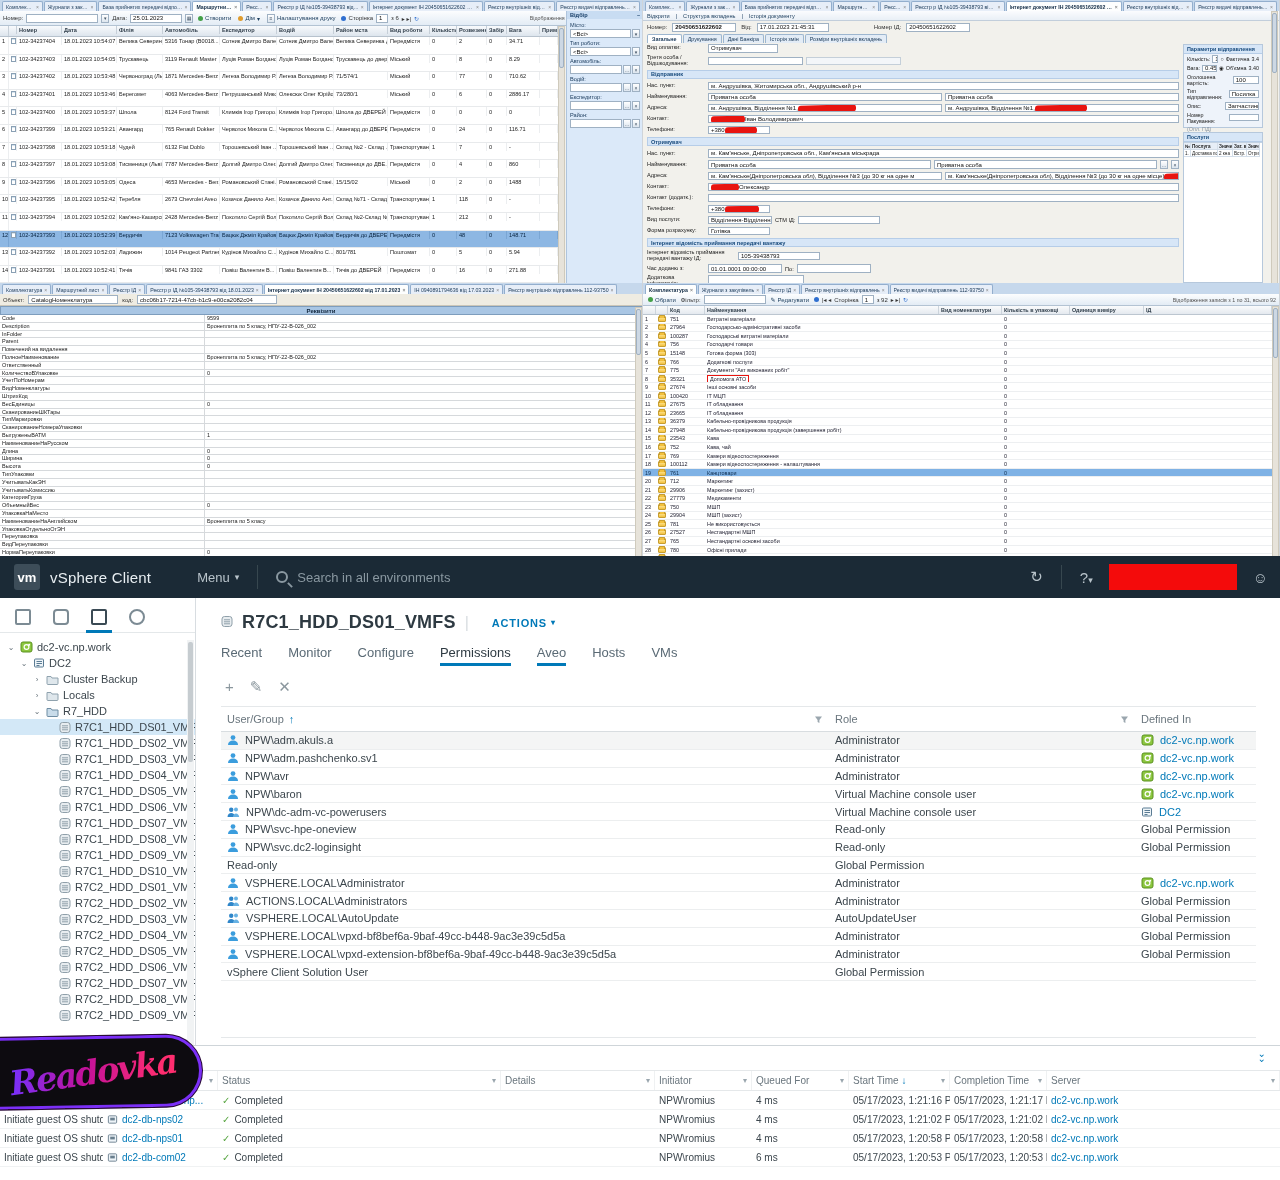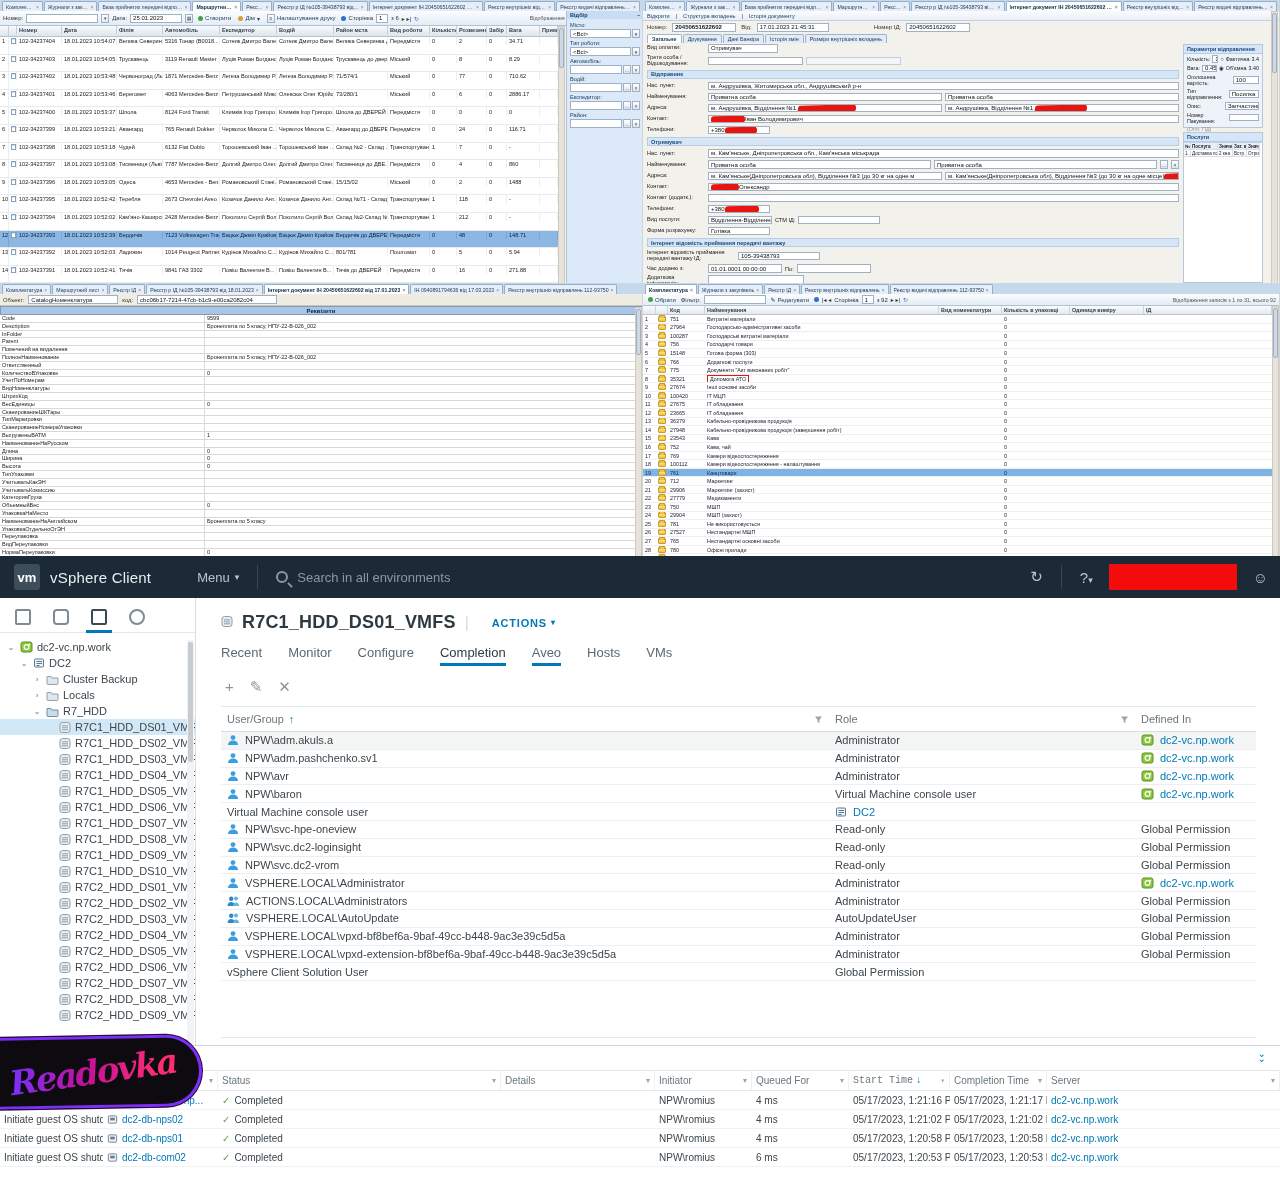--- a/index.html
+++ b/index.html
@@ -1719,21 +1719,21 @@
       <span style="color:#d8dde0">|</span>
       <span class="vactions">
           <span>ACTIONS</span>
           <span style="font-size:8px">▾</span>
         </span>
     </div>
     <div class="vtabs">
         <div class="vtab">Recent</div>
         <div class="vtab">Monitor</div>
         <div class="vtab">Configure</div>
-        <div class="vtab active">Completion</div>
+        <div class="vtab active">Permissions</div>
         <div class="vtab under">Aveo</div>
         <div class="vtab">Hosts</div>
         <div class="vtab">VMs</div>
       </div>
     <div class="vtoolbar">
       <span>+</span>
       <span>✎</span>
       <span>✕</span>
     </div>
     <div class="ptable">
@@ -1842,20 +1842,31 @@
                 <svg width="13" height="12" viewBox="0 0 13 12">
                   <rect x="1" y="1" width="11" height="10" rx="2" fill="#8cc63f" stroke="#5a9220"></rect>
                   <circle cx="6.5" cy="6" r="2.4" fill="none" stroke="#fff" stroke-width="1.2"></circle>
                   <circle cx="9.2" cy="3.8" r="1" fill="#fff"></circle>
                 </svg>
               </span>
               <span class="blue">dc2-vc.np.work</span>
             </div>
           </div>
           <div class="prow2">
+            <div>
+              <span class="ic" style="display: inline-flex;">
+                <svg width="13" height="12" viewBox="0 0 13 12">
+                  <circle cx="4.2" cy="3.8" r="2.2" fill="#2f86c9"></circle>
+                  <path d="M0.5 11c0-2.5 1.8-4 3.7-4s3.7 1.5 3.7 4z" fill="#2f86c9"></path>
+                  <circle cx="9" cy="3.4" r="2" fill="#66b1e3"></circle>
+                  <path d="M5.9 11c.3-2.3 1.6-3.6 3.1-3.6 1.6 0 2.9 1.3 3.2 3.6z" fill="#66b1e3"></path>
+                </svg>
+              </span>
+              <span>NPW\dc-adm-vc-powerusers</span>
+            </div>
             <div>Virtual Machine console user</div>
             <div>
               <span class="ic" style="display: inline-flex;">
                 <svg width="12" height="12" viewBox="0 0 12 12">
                   <rect x="1.5" y="2" width="9" height="8" rx="1" fill="#eef4f8" stroke="#5b7c94"></rect>
                   <path d="M3.5 4.5h5.5M3.5 6.5h5.5M3.5 8.5h3" stroke="#5b7c94" fill="none"></path>
                 </svg>
               </span>
               <span class="blue">DC2</span>
             </div>
@@ -1884,29 +1895,20 @@
                 </svg>
               </span>
               <span>NPW\svc.dc2-loginsight</span>
             </div>
             <div>Read-only</div>
             <div>
               <span>Global Permission</span>
             </div>
           </div>
           <div class="prow2">
-            <div>
-              <span class="ic" style="display: inline-flex;">
-                <svg width="12" height="12" viewBox="0 0 12 12">
-                  <circle cx="6" cy="3.6" r="2.4" fill="#3b9ddd"></circle>
-                  <path d="M1 11c0-2.8 2.2-4.4 5-4.4s5 1.6 5 4.4z" fill="#3b9ddd"></path>
-                </svg>
-              </span>
-              <span>NPW\svc.dc2-vrom</span>
-            </div>
             <div>Read-only</div>
             <div>
               <span>Global Permission</span>
             </div>
           </div>
           <div class="prow2">
             <div>
               <span class="ic" style="display: inline-flex;">
                 <svg width="12" height="12" viewBox="0 0 12 12">
                   <circle cx="6" cy="3.6" r="2.4" fill="#3b9ddd"></circle>
@@ -2029,21 +2031,21 @@
         <span class="caret">▾</span>
       </div>
       <div style="width: 97px;">
         <span>Initiator</span>
         <span class="caret">▾</span>
       </div>
       <div style="width: 97px;">
         <span>Queued For</span>
         <span class="caret">▾</span>
       </div>
-      <div style="width: 101px; font-family: Liberation Mono, monospace;">
+      <div style="width: 101px;">
         <span>Start Time</span>
         <span class="blue">↓</span>
         <span class="caret">▾</span>
       </div>
       <div style="width: 97px;">
         <span>Completion Time</span>
         <span class="caret">▾</span>
       </div>
       <div style="flex: 1 1 0%;">
         <span>Server</span>

